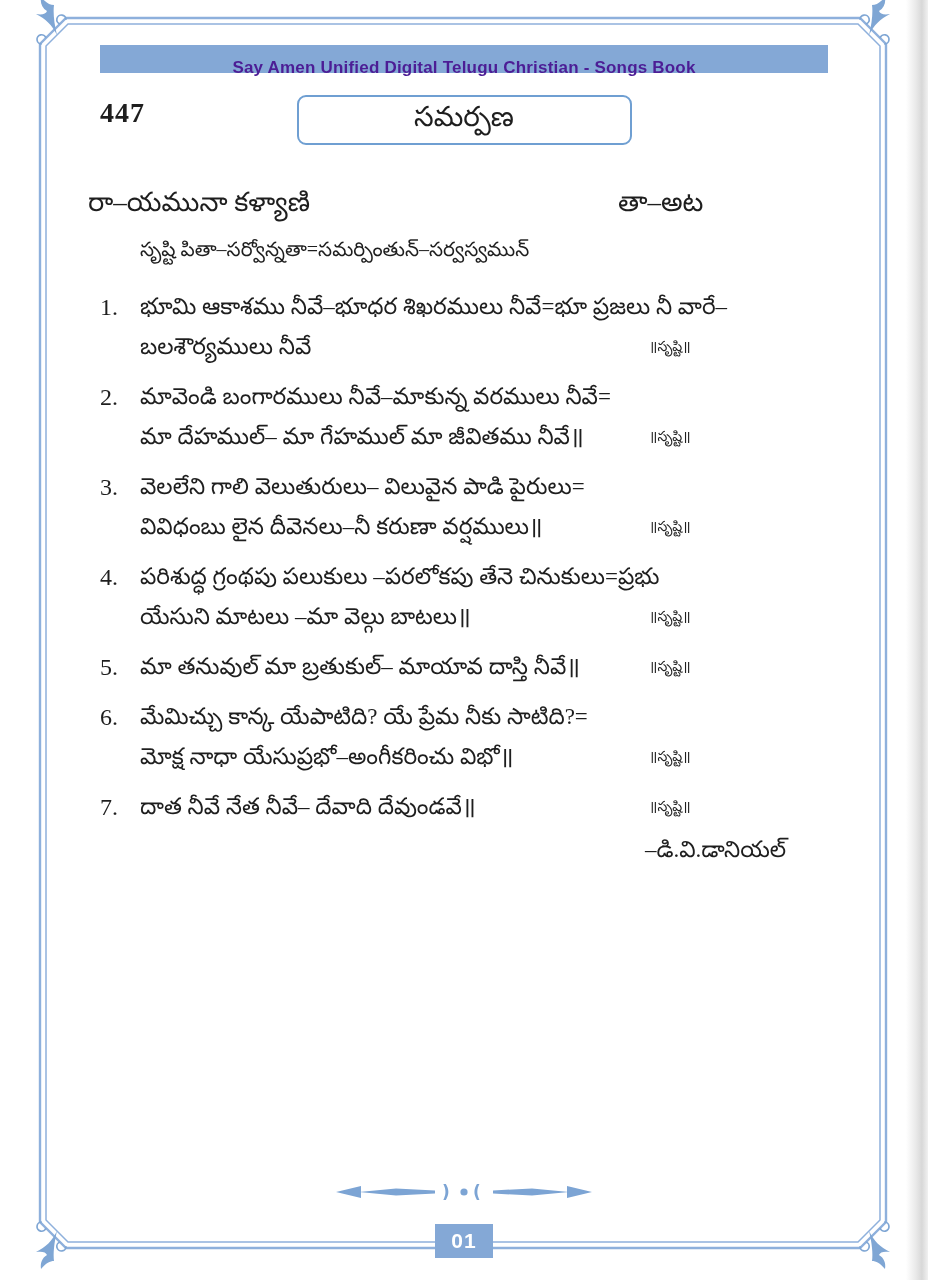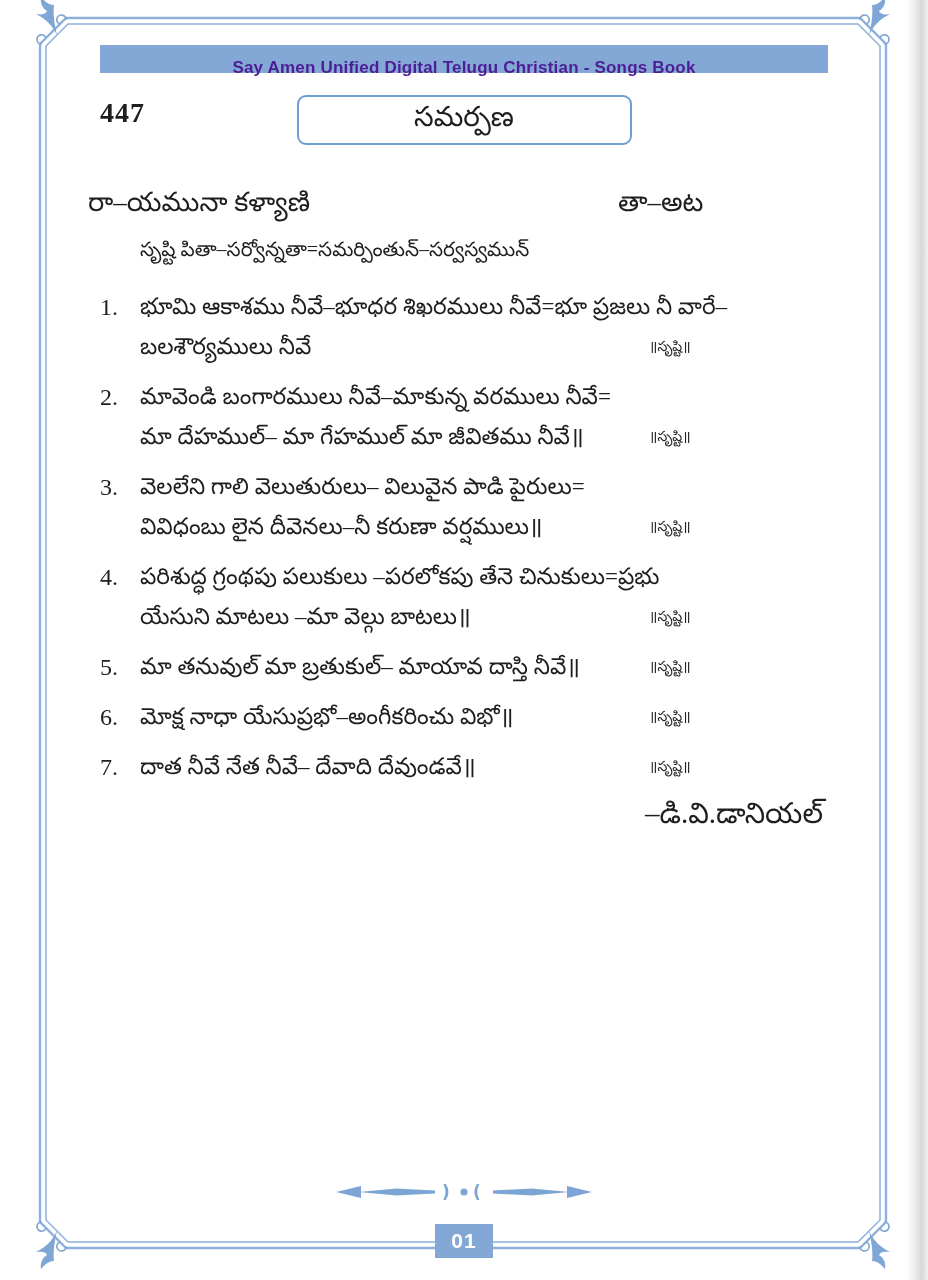--- a/index.html
+++ b/index.html
@@ -39,21 +39,21 @@
   .raga-row .raga{position:absolute;left:0;top:0;}
   .raga-row .tala{position:absolute;left:530px;top:0;}
   .pallavi{margin-top:8px;padding-left:52px;font-size:20px;line-height:40px;}
   .verses{margin-top:18px;}
   .verse{display:flex;margin-bottom:10px;}
   .vnum{width:52px;padding-left:12px;box-sizing:border-box;font-size:24px;line-height:40px;}
   .vlines{flex:1;}
   .vline1,.vline2{font-size:23px;line-height:40px;}
   .vline2{position:relative;}
   .refrain{position:absolute;left:509px;top:0;font-size:14px;}
-  .author-row{position:relative;height:36px;font-size:29px;font-family:Liberation Serif, serif;}
+  .author-row{position:relative;height:36px;font-size:23px;font-family:Liberation Serif, serif;}
   .author-row span{position:absolute;left:557px;top:0;}
   svg.divider{position:absolute;left:50%;top:1180px;transform:translateX(-50%);}
   .page-number-box{
     position:absolute;left:50%;top:1224px;transform:translateX(-50%);
     width:58px;height:34px;background:#84a8d6;
     display:flex;align-items:center;justify-content:center;
   }
   .page-number-box span{
     color:#ffffff;font-family:"Liberation Sans","DejaVu Sans",sans-serif;
     font-size:21px;font-weight:bold;letter-spacing:1px;
@@ -156,20 +156,21 @@
       <div class="vline2">
         <span>మా తనువుల్ మా బ్రతుకుల్– మాయావ దాస్తి నీవే॥</span>
         <span class="refrain">॥సృష్టి॥</span>
       </div>
     </div>
   </div>
 
   <div class="verse">
     <span class="vnum">6.</span>
     <div class="vlines">
+      <div class="vline1">మేమిచ్చు కాన్క యేపాటిది? యే ప్రేమ నీకు సాటిది?=</div>
       <div class="vline2">
         <span>మోక్ష నాధా యేసుప్రభో–అంగీకరించు విభో॥</span>
         <span class="refrain">॥సృష్టి॥</span>
       </div>
     </div>
   </div>
 
   <div class="verse">
     <span class="vnum">7.</span>
     <div class="vlines">

